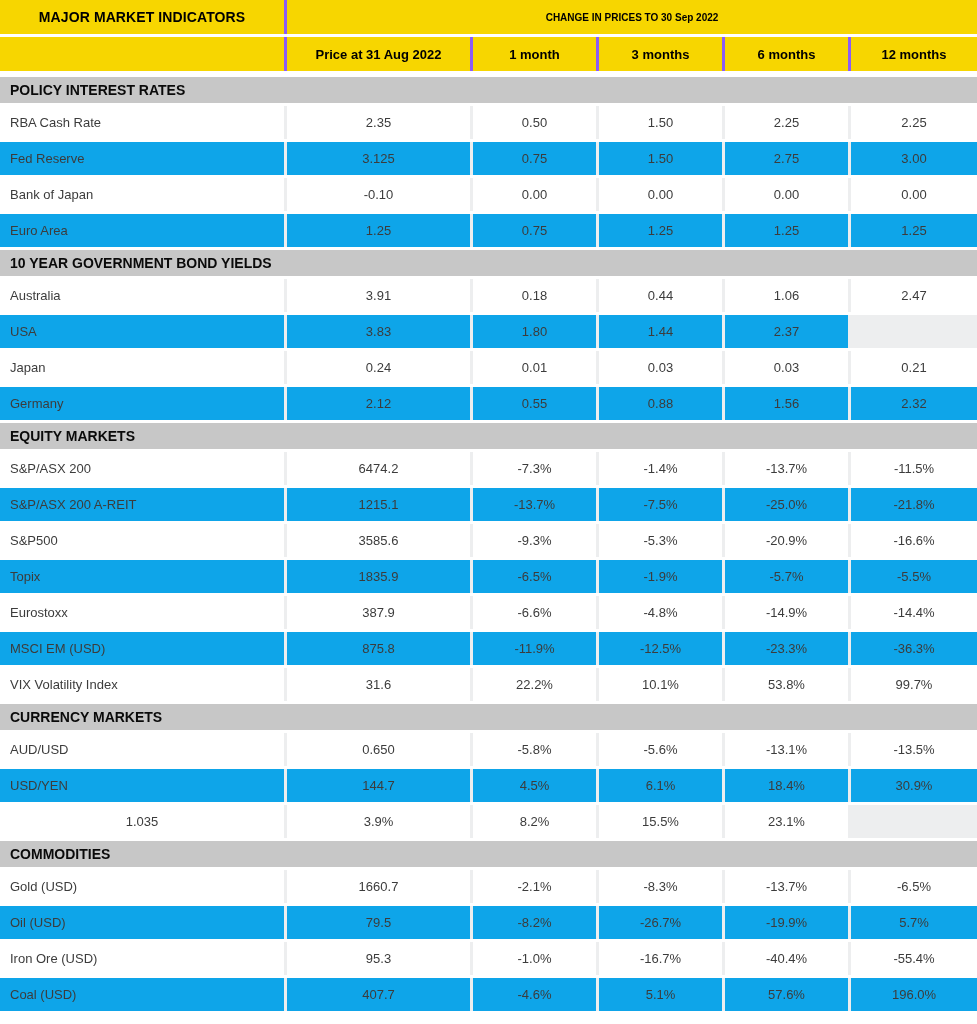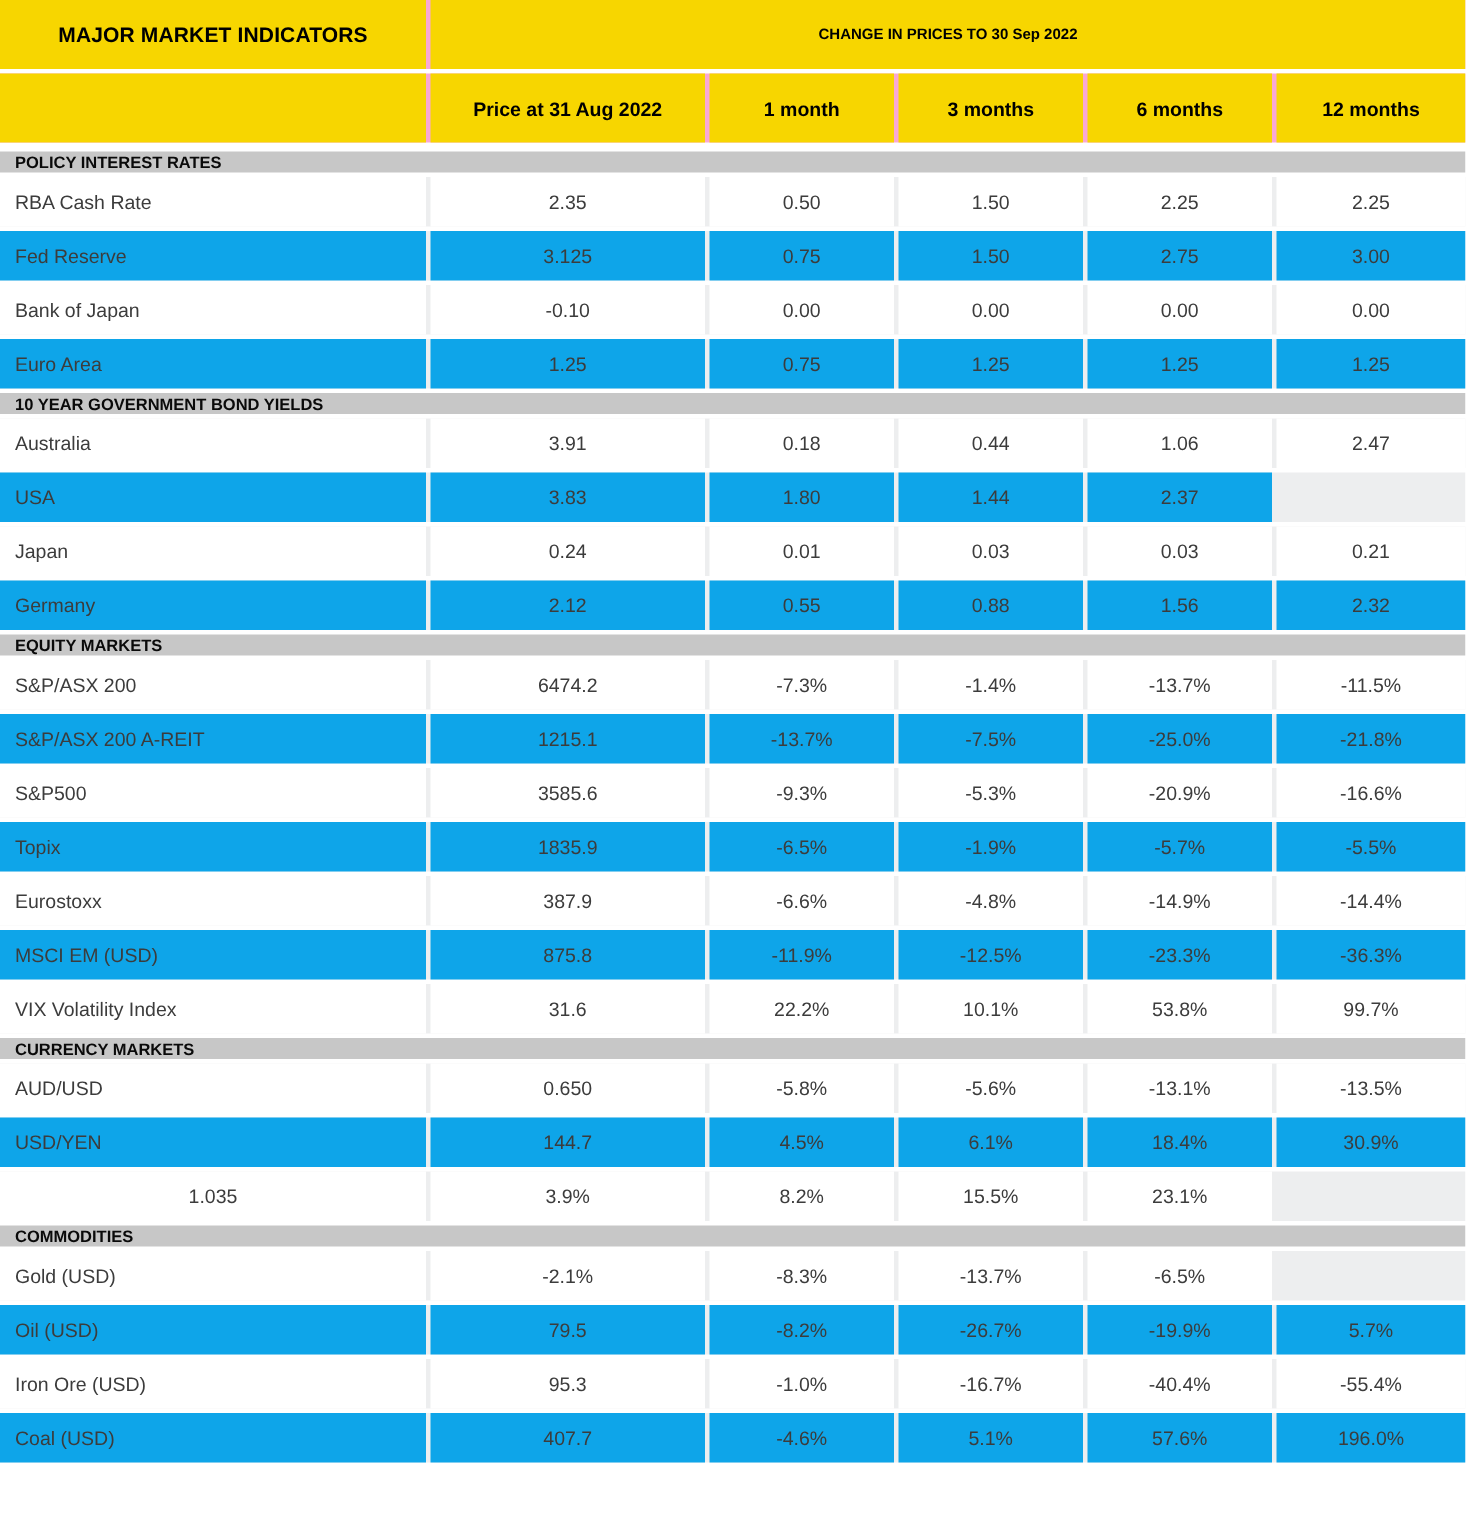--- a/index.html
+++ b/index.html
@@ -15,45 +15,45 @@
     flex-direction: column;
     gap: 3px;
     background: #ffffff;
   }
   .grid-row {
     display: grid;
     grid-template-columns: 284px 183px 123px 123px 123px 1fr;
     column-gap: 3px;
     width: 977px;
   }
-  .hdr-row { background: #f9a8d4; height: 46px; }
+  .hdr-row { background: #8b5cf6; height: 34px; }
   .hdr-row-2 { margin-bottom: 3px; }
   .cell {
     display: flex;
     align-items: center;
     justify-content: center;
     overflow: hidden;
     white-space: nowrap;
   }
   .yellow-cell {
     background: #F7D600;
     color: #000000;
     font-weight: 700;
   }
   .title-cell { font-size: 14px; letter-spacing: 0.1px; }
   .merged-cell { grid-column: 2 / -1; font-size: 10px; }
   .colhdr-cell { font-size: 13px; }
   .section-row {
-    height: 14px;
+    height: 26px;
     background: #C7C7C7;
     display: flex;
-    align-items: flex-end;
+    align-items: center;
     padding-left: 10px;
     font-weight: 700;
-    font-size: 11px;
+    font-size: 14px;
     color: #0a0a0a;
     width: 977px;
   }
   .data-row { height: 33px; background: #EDEEEF; }
   .data-row .cell { font-size: 13px; color: #3C3C3C; }
   .label-cell { justify-content: flex-start; padding-left: 10px; }
   .row-white .cell { background: #ffffff; }
   .row-gray  .cell { background: #0ea5e9; }
 </style>
 </head>
@@ -251,20 +251,21 @@
     <div class="cell">15.5%</div>
     <div class="cell">23.1%</div>
   </div>
 
   <div class="section-row">
     <span>COMMODITIES</span>
   </div>
 
   <div class="grid-row data-row row-white">
     <div class="cell label-cell">Gold (USD)</div>
+    <div class="cell">1660.7</div>
     <div class="cell">-2.1%</div>
     <div class="cell">-8.3%</div>
     <div class="cell">-13.7%</div>
     <div class="cell">-6.5%</div>
   </div>
 
   <div class="grid-row data-row row-gray">
     <div class="cell label-cell">Oil (USD)</div>
     <div class="cell">79.5</div>
     <div class="cell">-8.2%</div>

